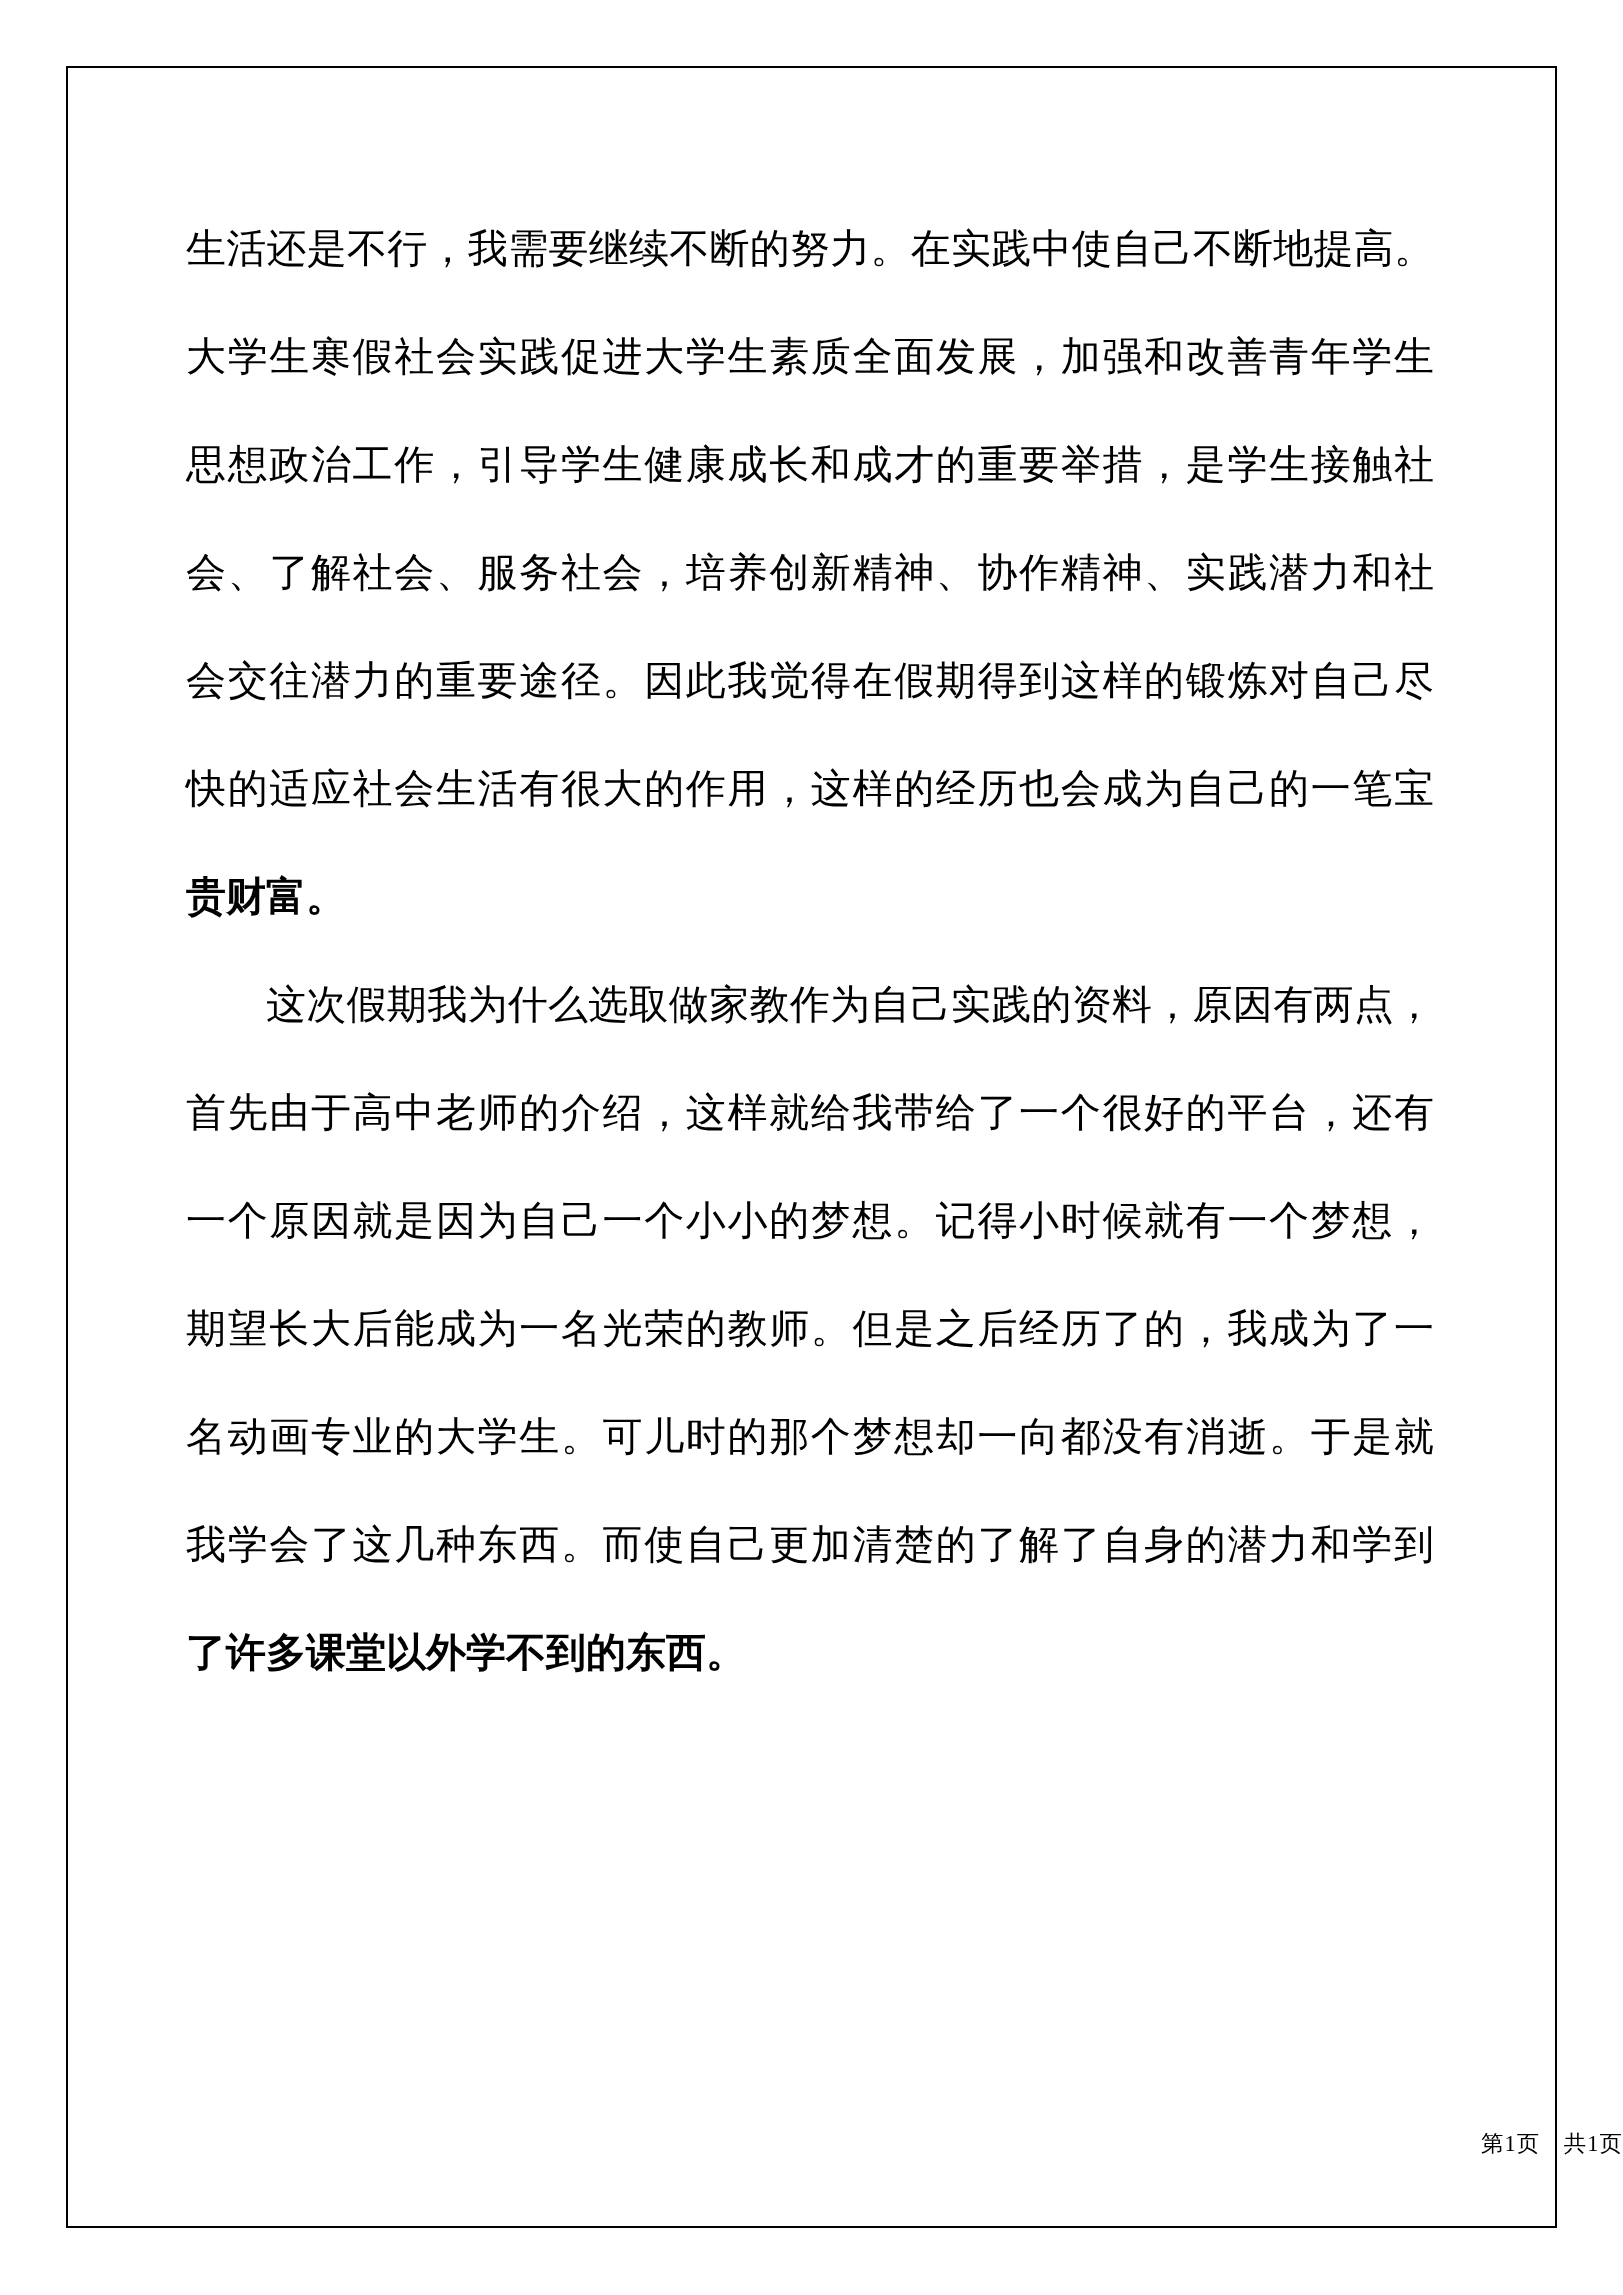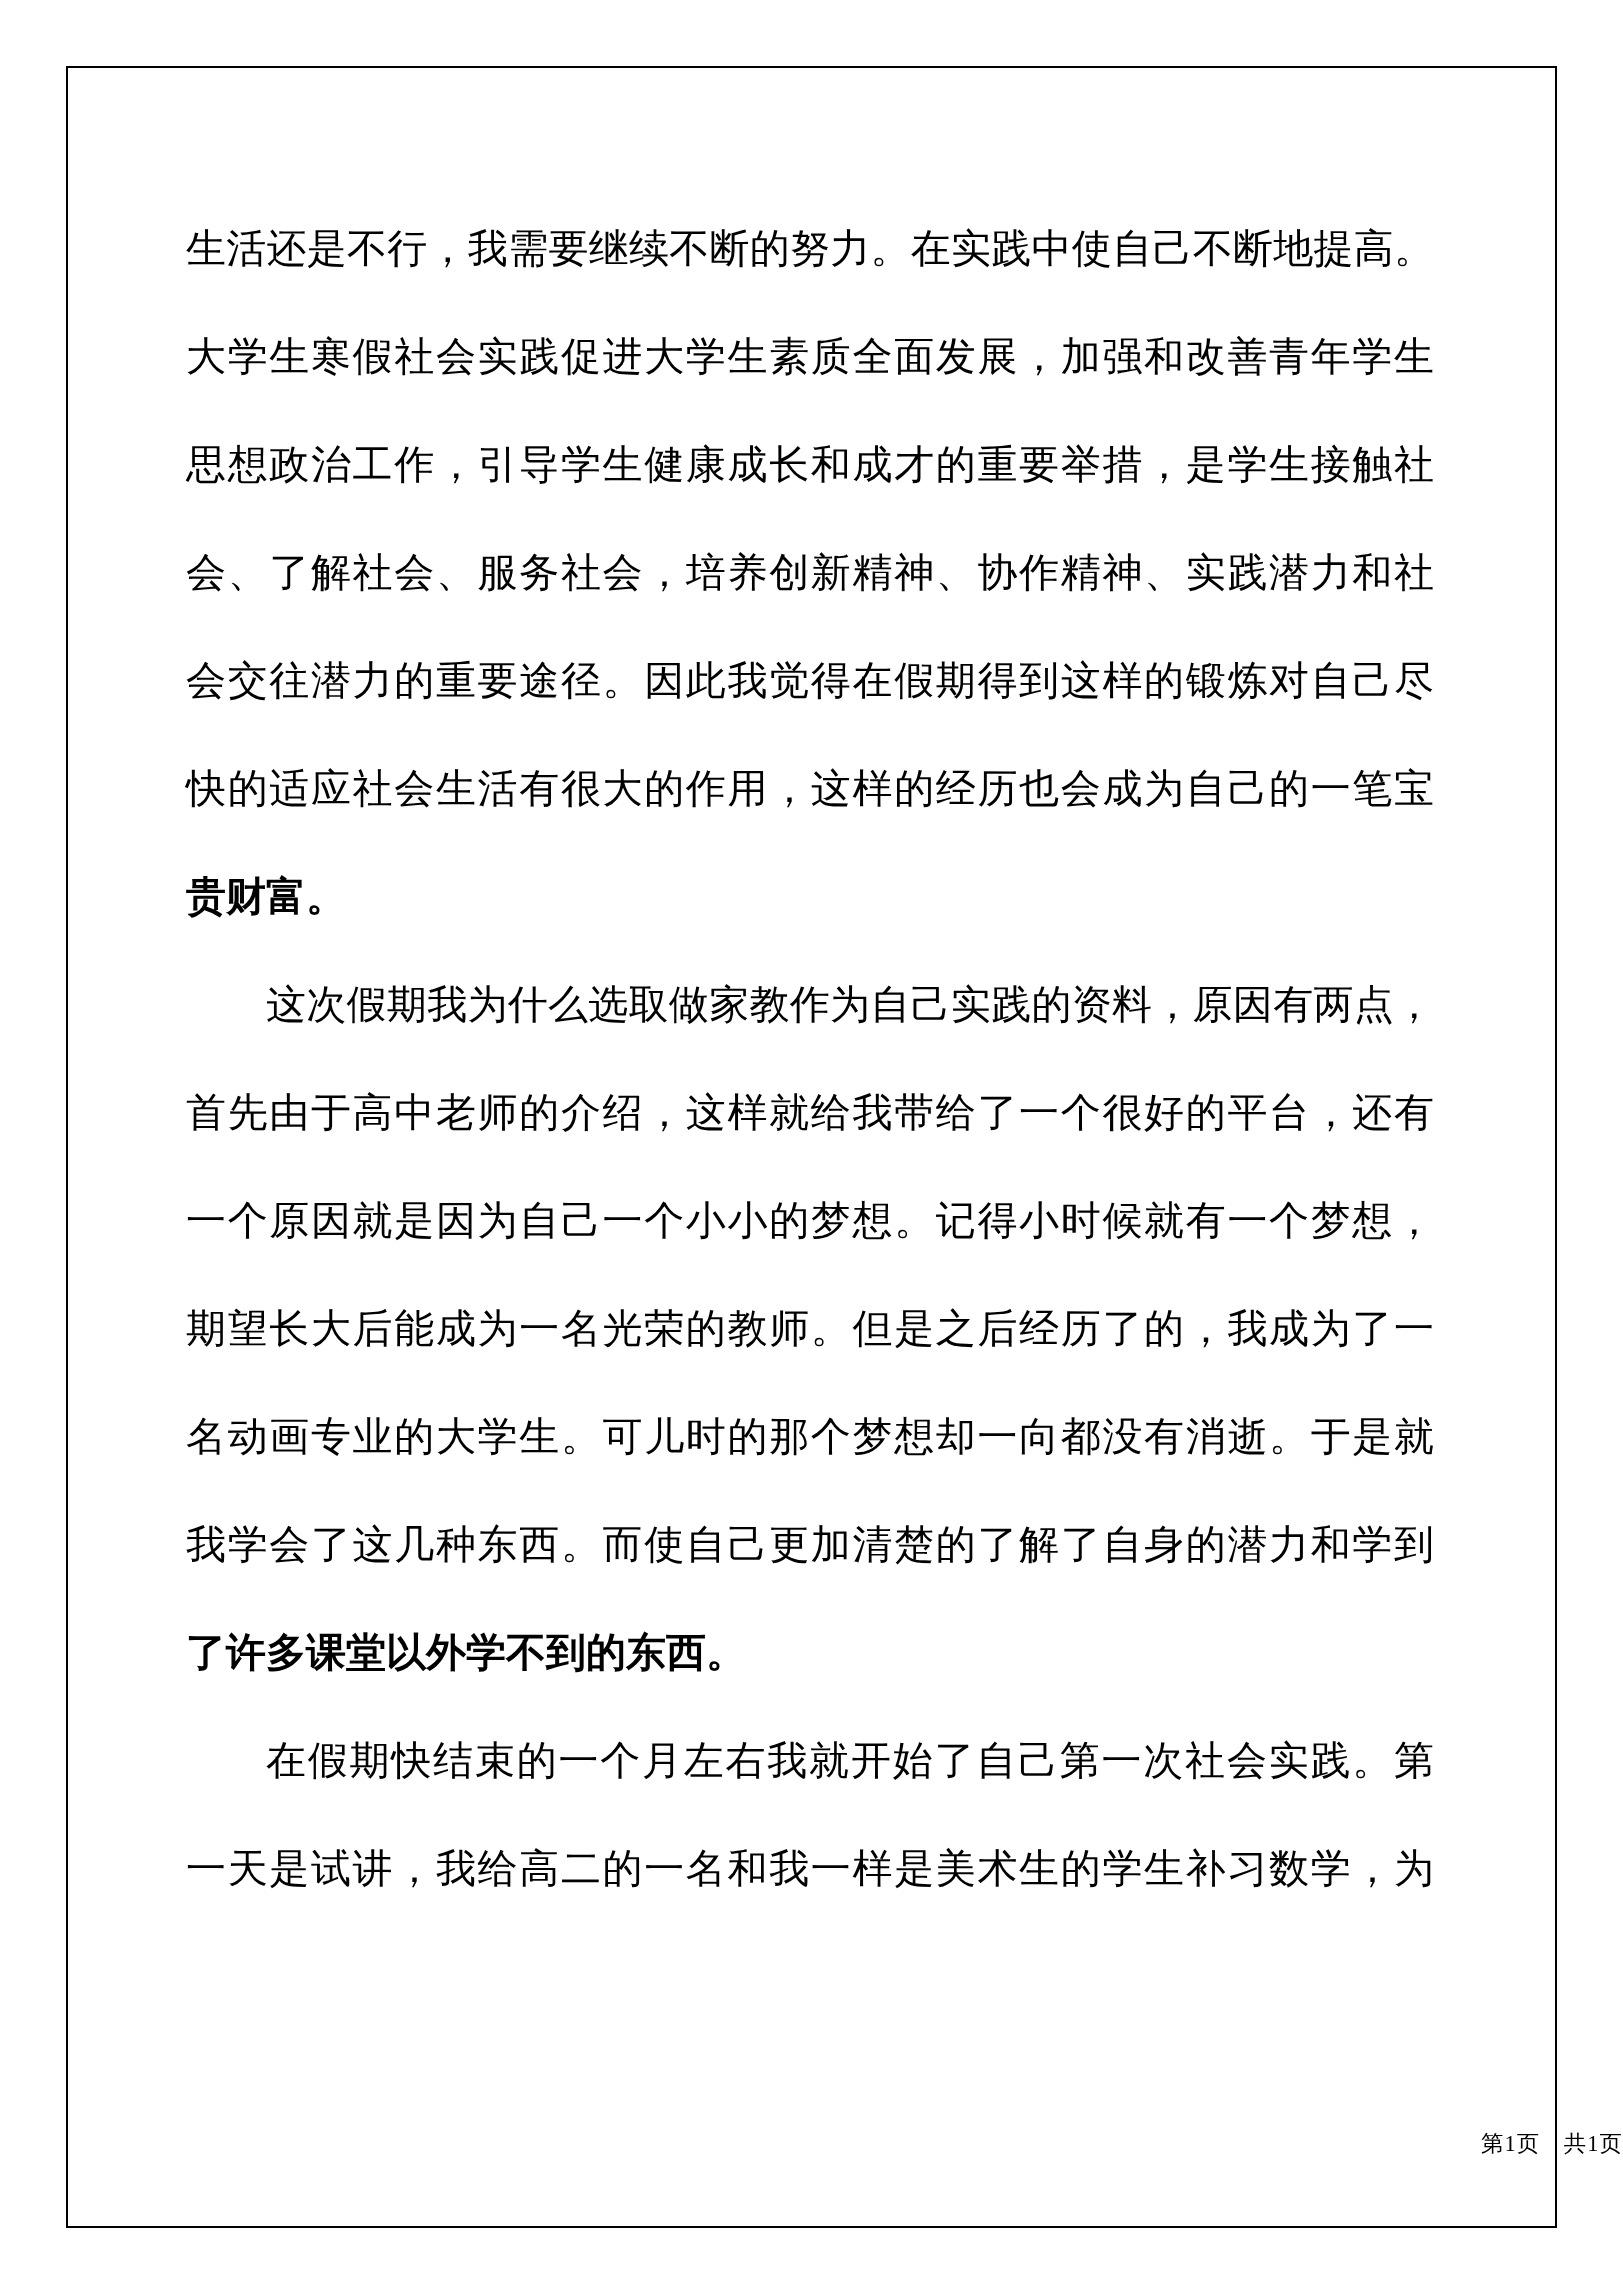--- a/index.html
+++ b/index.html
@@ -88,20 +88,16 @@
       </div>
       <div class="paragraph">
         <div class="line indent">这次假期我为什么选取做家教作为自己实践的资料，原因有两点，</div>
         <div class="line">首先由于高中老师的介绍，这样就给我带给了一个很好的平台，还有</div>
         <div class="line">一个原因就是因为自己一个小小的梦想。记得小时候就有一个梦想，</div>
         <div class="line">期望长大后能成为一名光荣的教师。但是之后经历了的，我成为了一</div>
         <div class="line">名动画专业的大学生。可儿时的那个梦想却一向都没有消逝。于是就</div>
         <div class="line">我学会了这几种东西。而使自己更加清楚的了解了自身的潜力和学到</div>
         <div class="line short">了许多课堂以外学不到的东西。</div>
       </div>
-      <div class="paragraph">
-        <div class="line indent">在假期快结束的一个月左右我就开始了自己第一次社会实践。第</div>
-        <div class="line">一天是试讲，我给高二的一名和我一样是美术生的学生补习数学，为</div>
-      </div>
     </div>
   <div class="footer">第1页　共1页</div>
 </div>
 
 
 </body></html>

